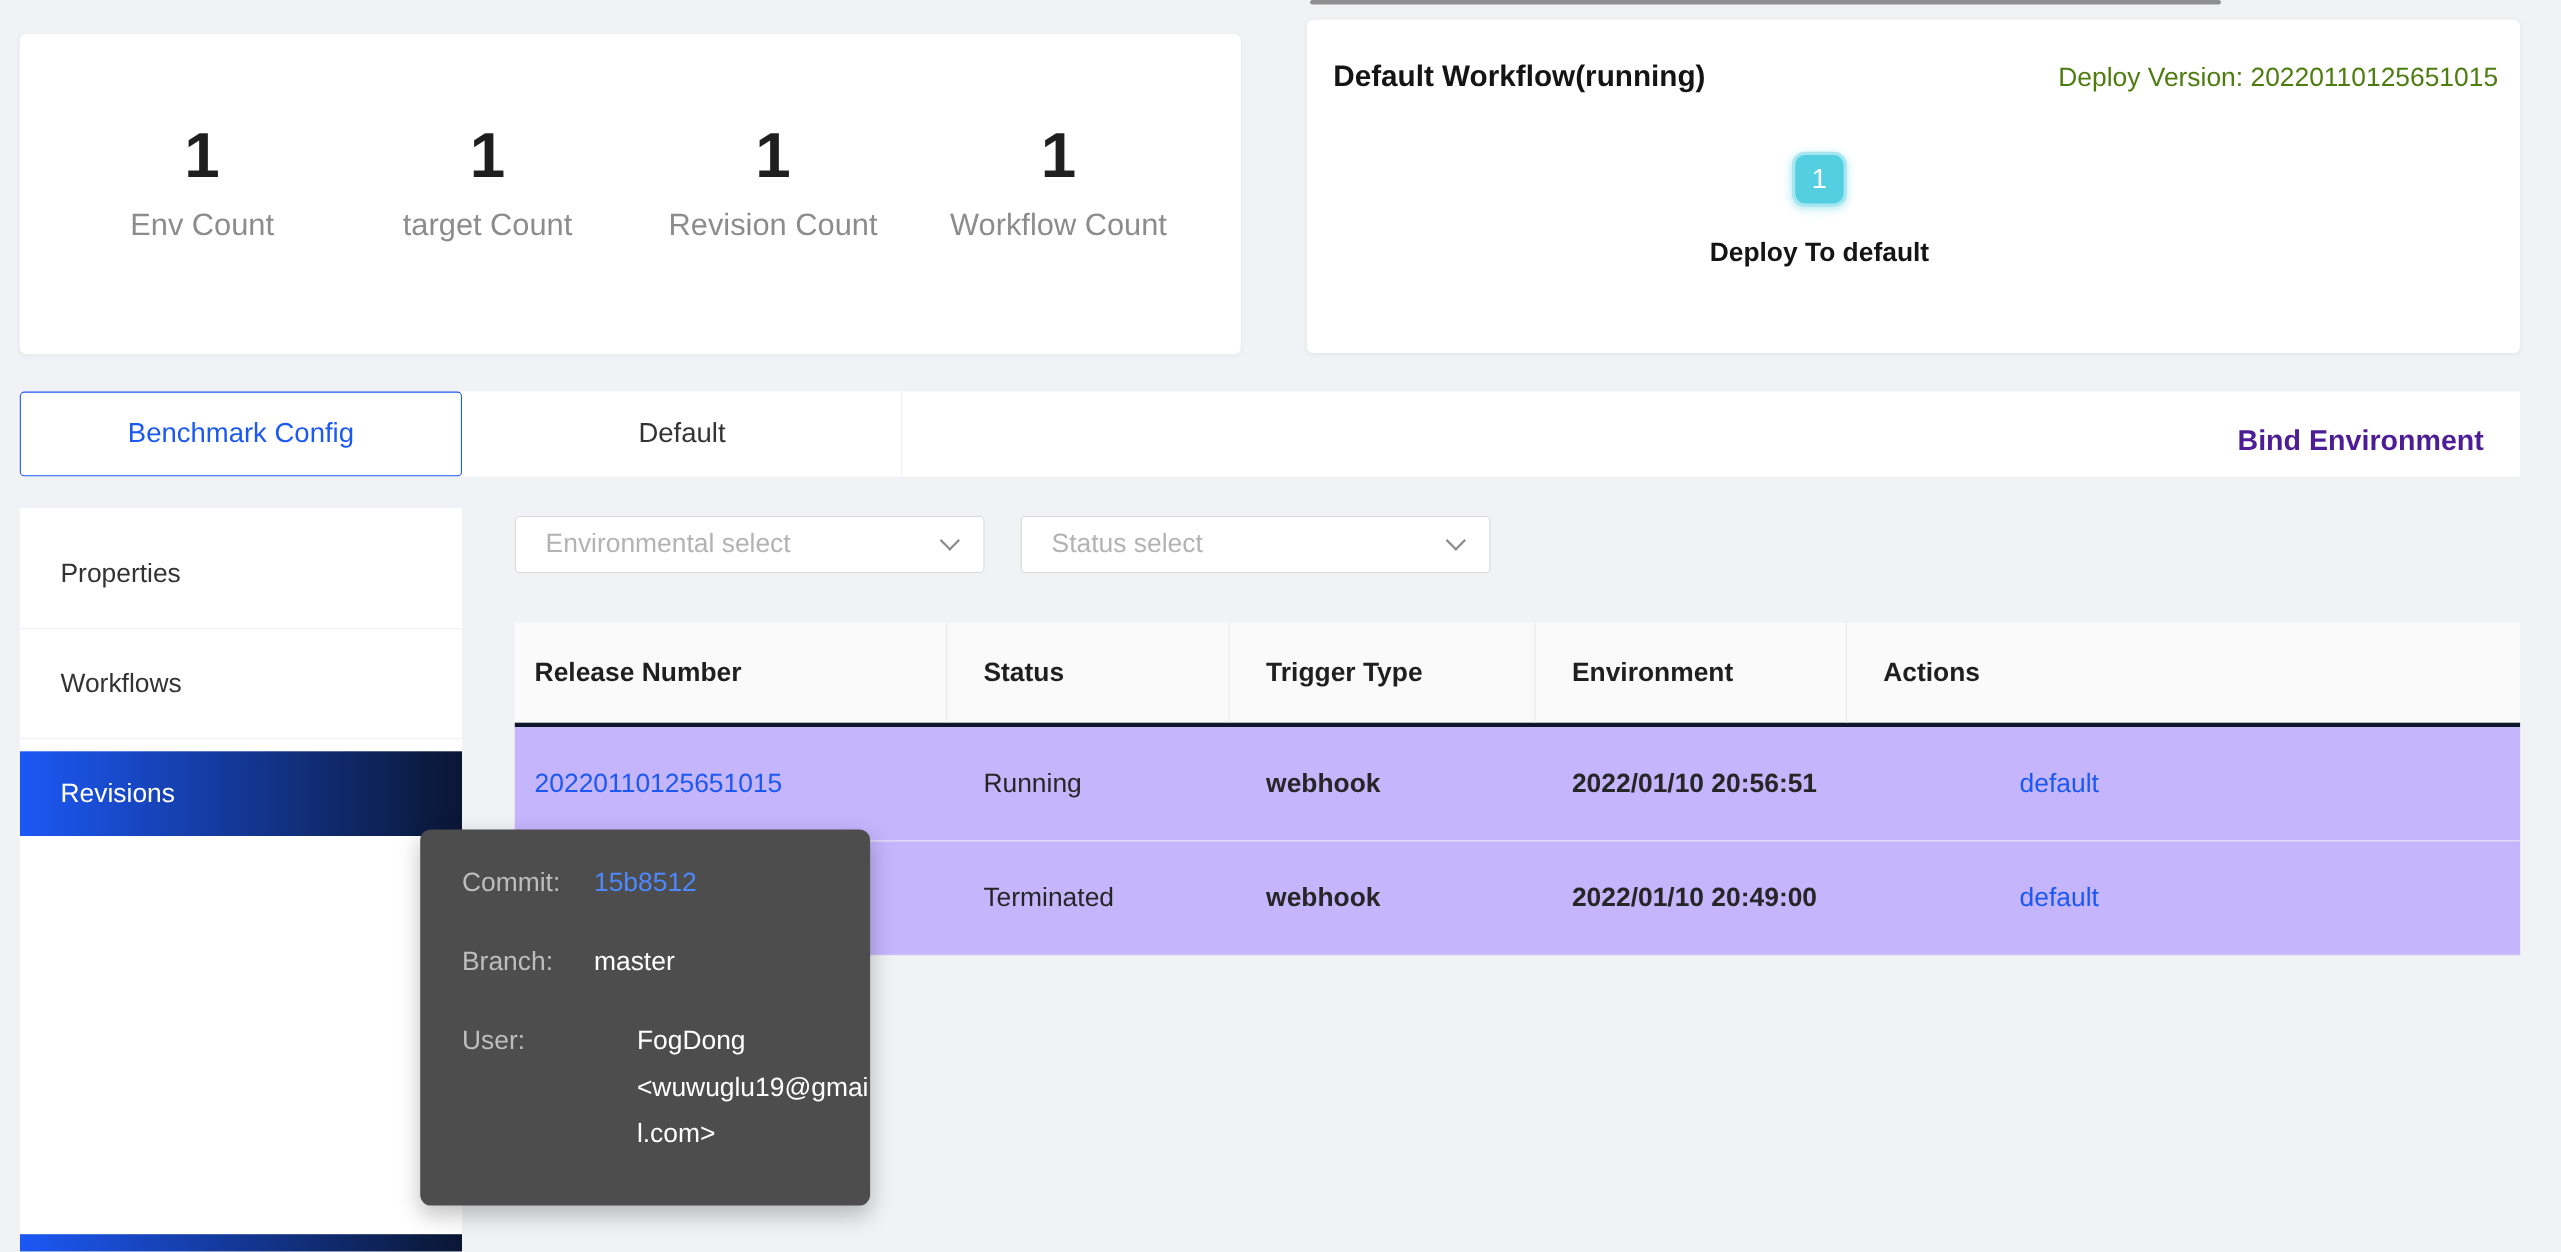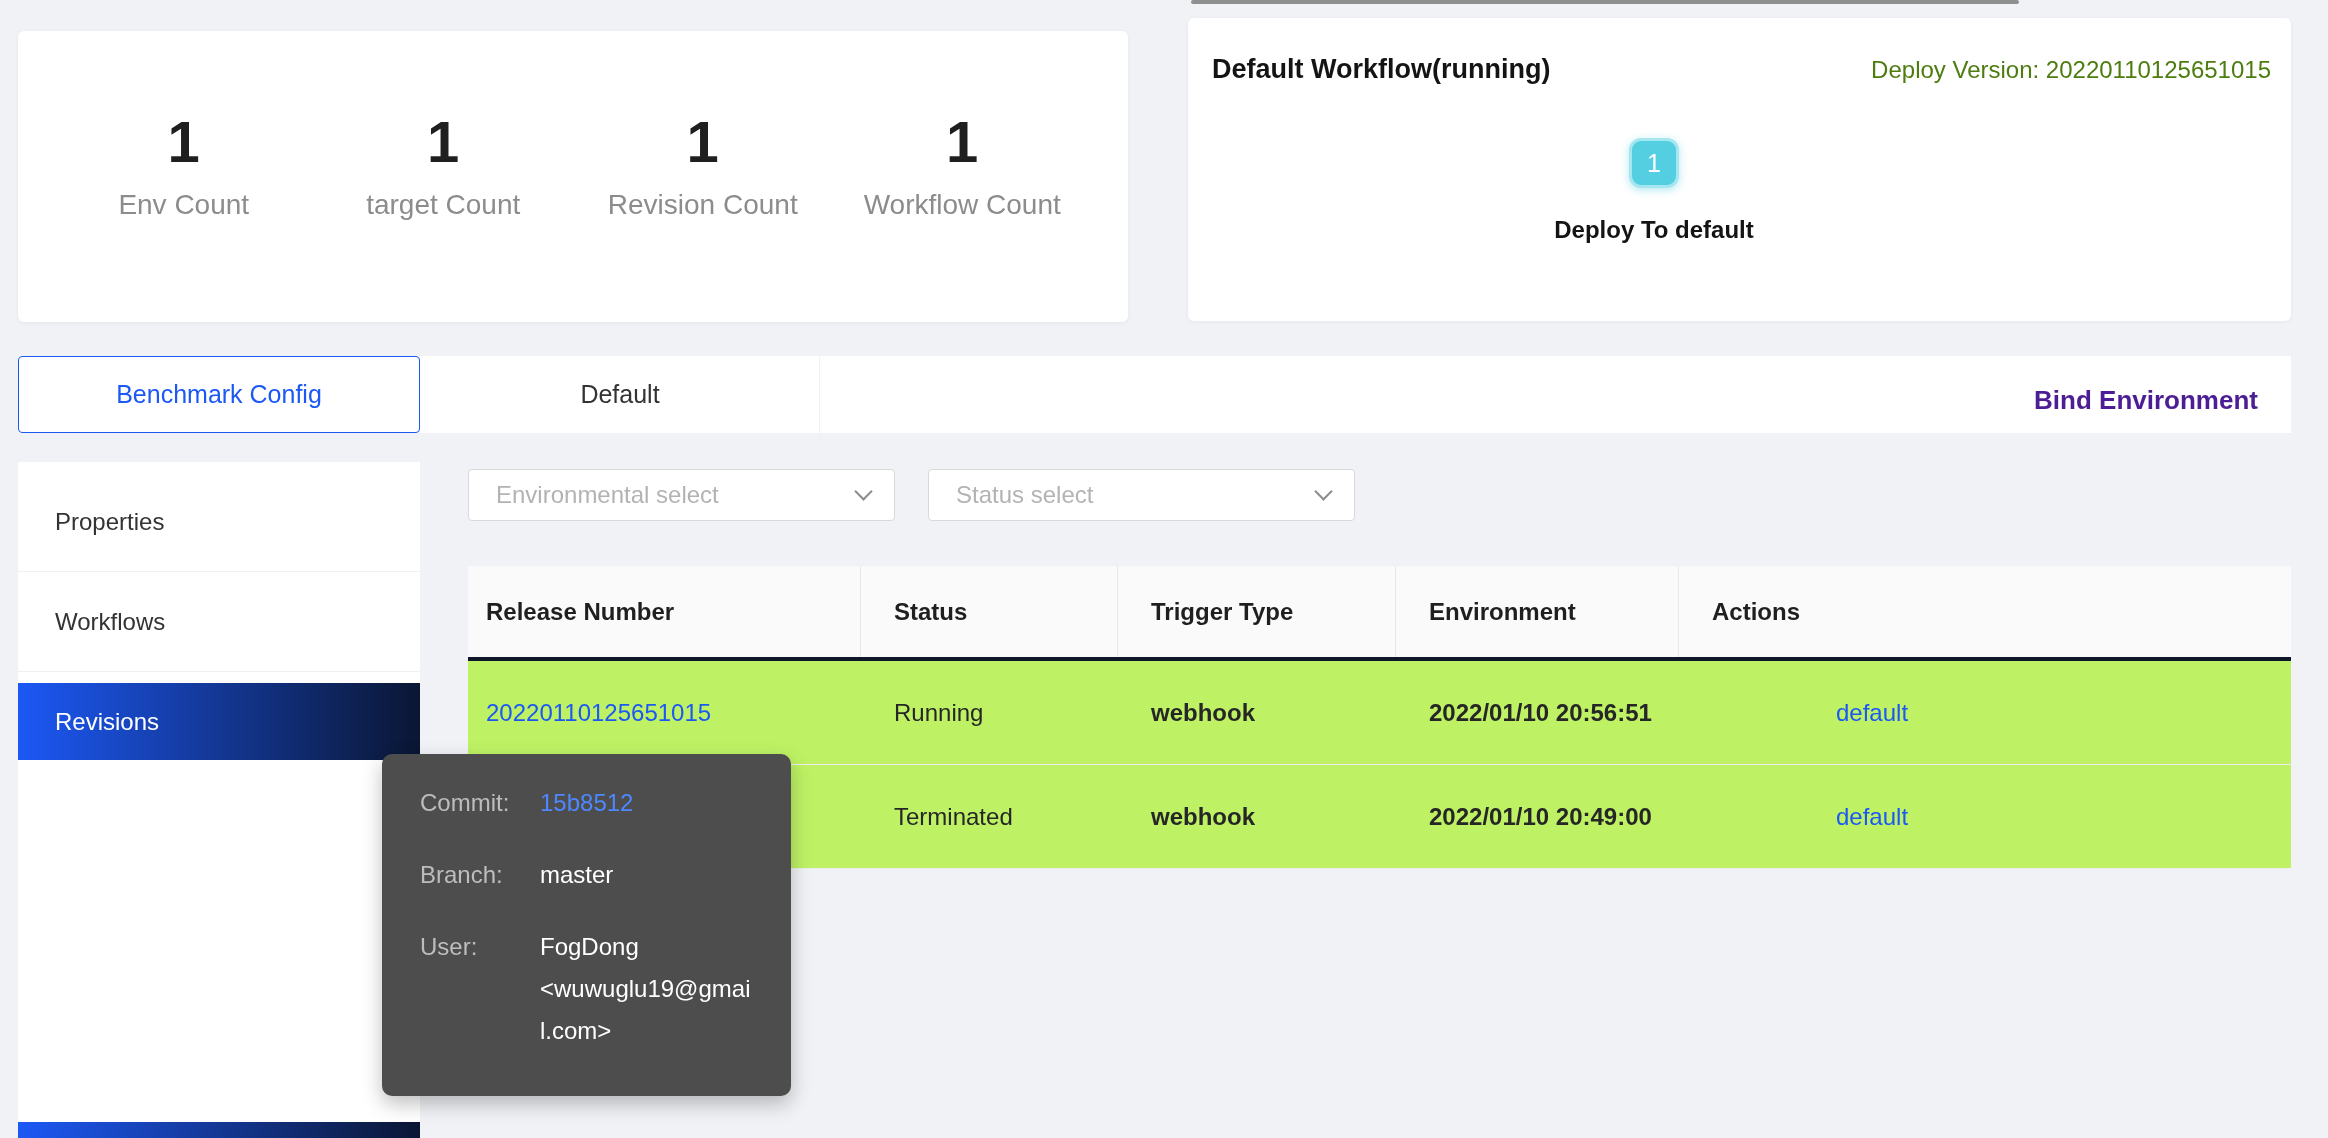--- a/index.html
+++ b/index.html
@@ -117,40 +117,40 @@
     border-bottom: 4px solid #0f172a;
   }
   .th {
     display: flex; align-items: center; padding-left: 33px;
     font-size: 24px; font-weight: 600; color: #1f1f1f;
     border-right: 1px solid #e8e8e8;
   }
   .th:first-child { padding-left: 18px; }
   .th:last-child { border-right: none; }
   .trow {
-    display: flex; height: 104px; background: #bef264;
+    display: flex; height: 104px; background: #c4b5fd;
     border-bottom: 1px solid #ededed;
   }
   .td { display: flex; align-items: center; padding-left: 33px; font-size: 24px; color: #262626; }
   .td:first-child { padding-left: 18px; }
   .c1 { width: 393px; } .c2 { width: 257px; } .c3 { width: 278px; }
   .c4 { width: 407px; } .c5 { width: 283px; } .c6 { width: 205px; }
   .td.link { color: #1b58f4; cursor: pointer; }
   .td.semibold { font-weight: 600; }
 
   
   .tooltip {
     position: absolute; left: 382px; top: 754px; width: 409px; height: 342px;
     background: #4d4d4d; border-radius: 10px;
     padding: 28px 30px 30px 38px; z-index: 5;
     box-shadow: 0 8px 20px rgba(0,0,0,0.25);
     font-size: 24px; line-height: 42px;
   }
   .tip-row { display: flex; margin-bottom: 30px; }
-  .tip-row:last-child { margin-bottom: 0; }
+  .tip-row:last-child { margin-bottom: 0; gap: 39px; }
   .tip-label { width: 120px; color: #bdbdbd; flex-shrink: 0; }
   .tip-value { width: 212px; color: #fff; overflow-wrap: break-word; word-wrap: break-word; }
   .tip-value.link { color: #4d88ff; cursor: pointer; }
 </style>
 </head>
 <body>
 
 <div class="page">
 
   <div class="card stats-card">

